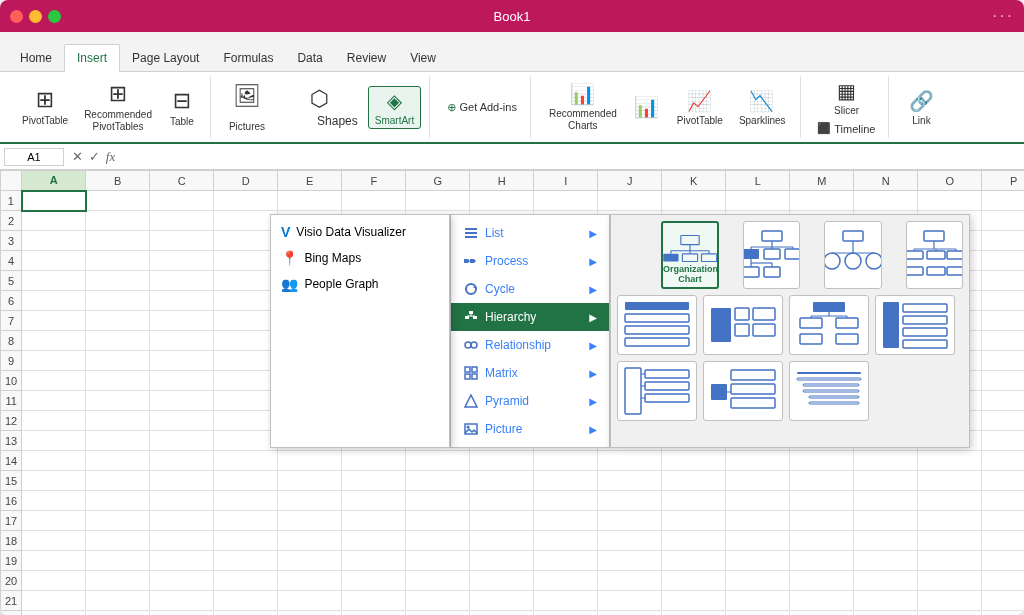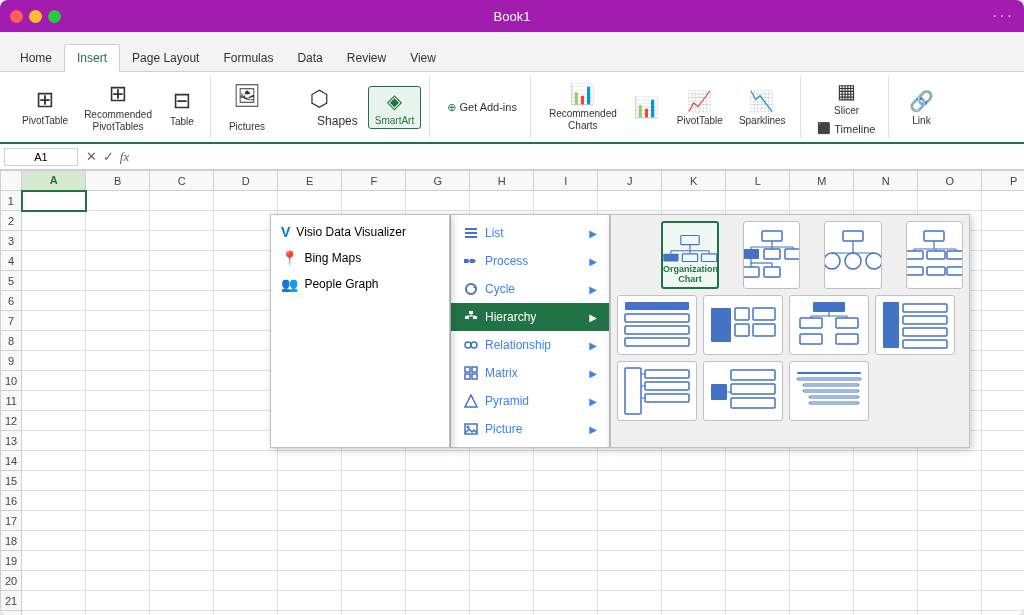--- a/index.html
+++ b/index.html
@@ -1,20 +1,20 @@
 <!DOCTYPE html>
 <html><head>
   <meta charset="utf-8">
   <style>
     * { margin: 0; padding: 0; box-sizing: border-box; }
     body { font-family: -apple-system, 'Segoe UI', Arial, sans-serif; font-size: 12px; background: #fff; user-select: none; }
 
     
     .title-bar {
-      background: #a21caf;
+      background: #be185d;
       color: white;
       text-align: center;
       padding: 6px;
       font-size: 13px;
       display: flex;
       align-items: center;
       justify-content: center;
       position: relative;
       height: 32px;
     }
@@ -110,21 +110,21 @@
     .formula-bar {
       background: white;
       border-bottom: 1px solid #d0d0d0;
       display: flex;
       align-items: center;
       height: 26px;
       padding: 0 4px;
       gap: 4px;
     }
     .cell-ref {
-      width: 74px;
+      width: 60px;
       border: 1px solid #d0d0d0;
       padding: 2px 4px;
       font-size: 11px;
       text-align: center;
     }
     .formula-dividers {
       display: flex;
       gap: 6px;
       color: #666;
       font-size: 13px;

